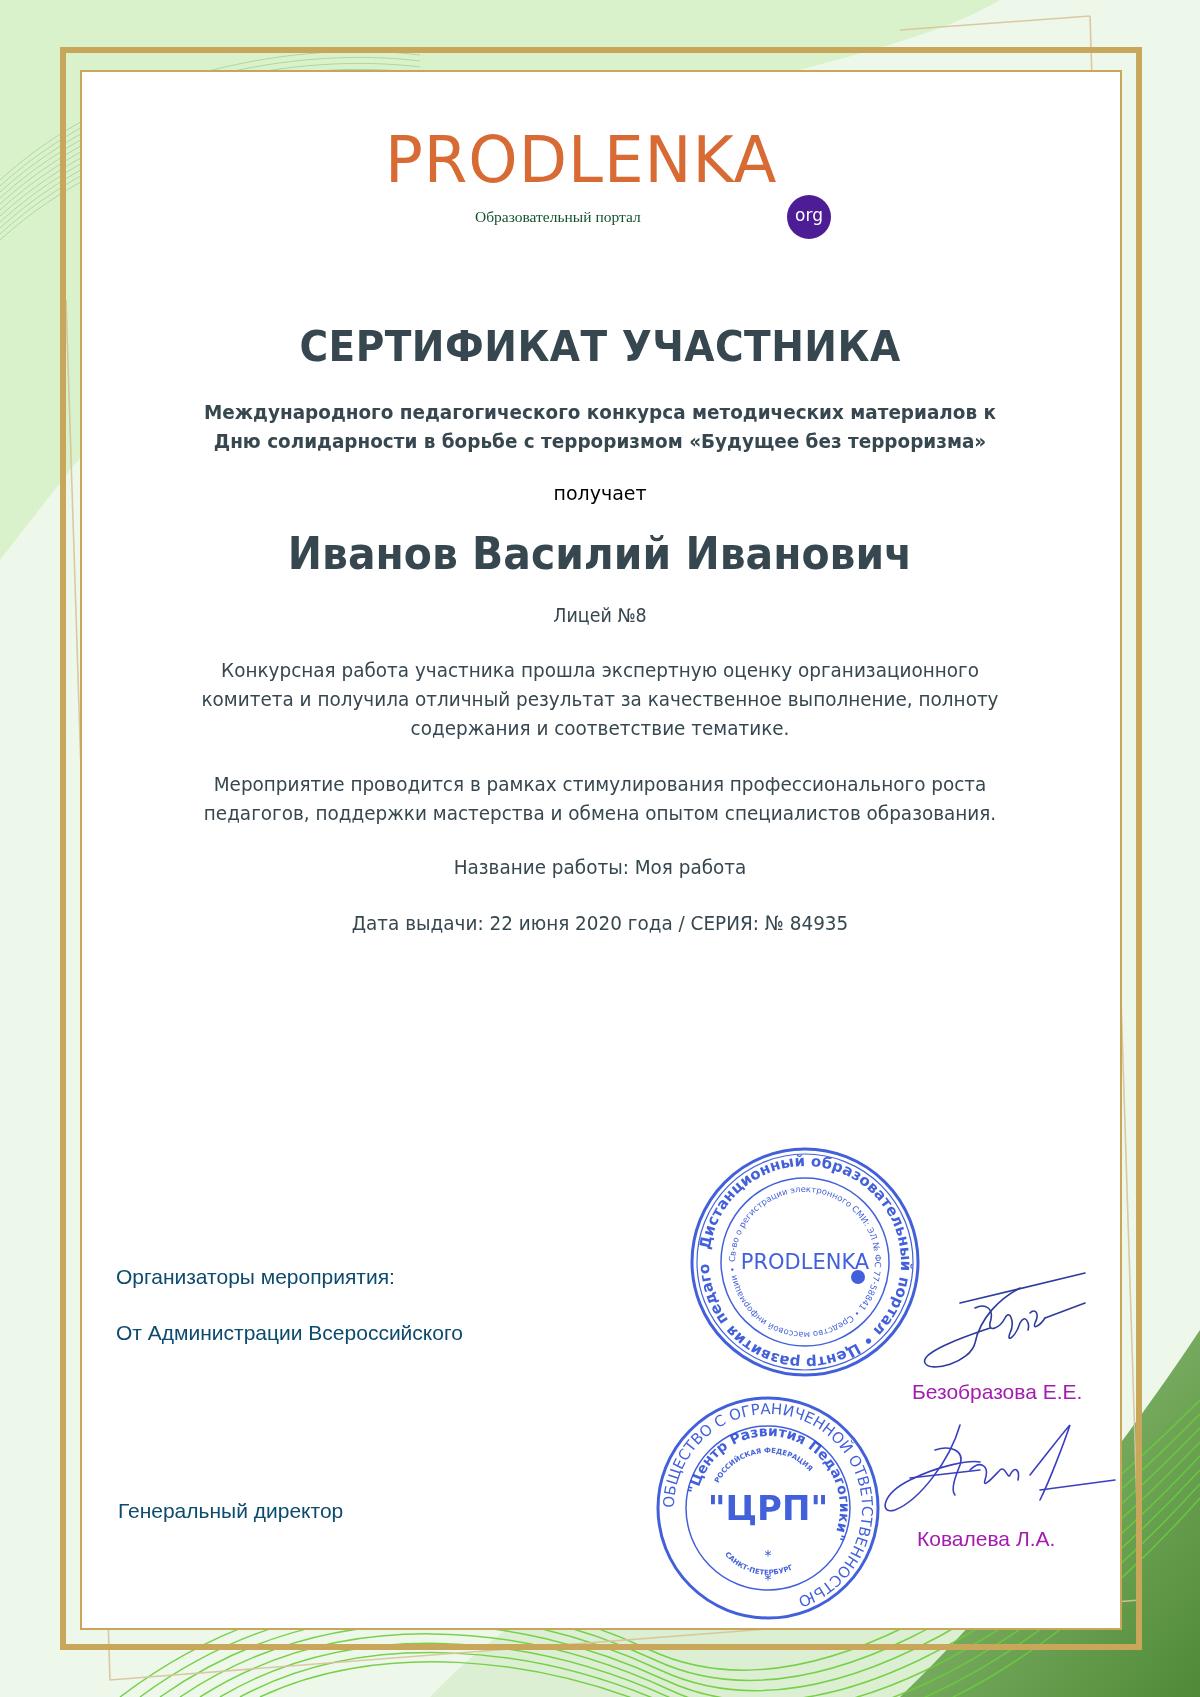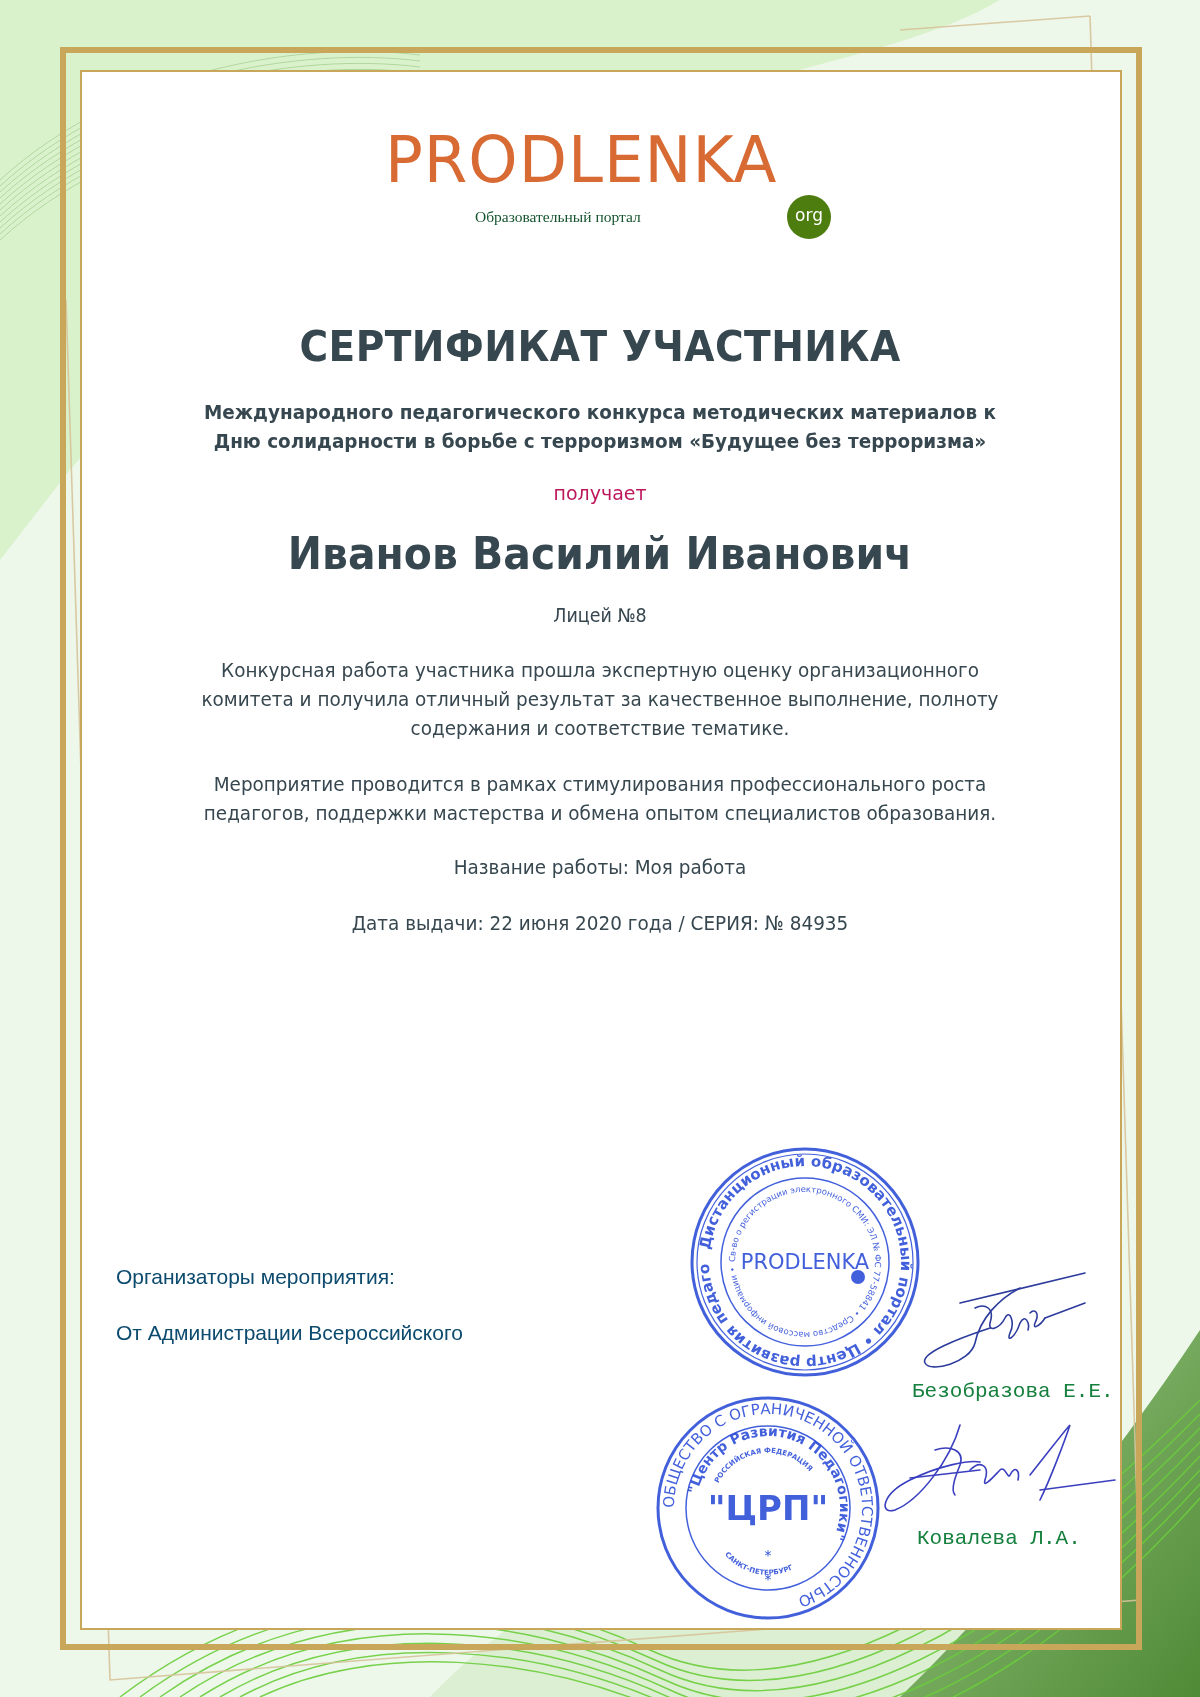--- a/index.html
+++ b/index.html
@@ -24,40 +24,40 @@
       position: absolute; left: 0; top: 0;
       font-family: "DejaVu Sans", sans-serif; font-weight: 400; font-size: 64px;
       letter-spacing: 1px; color: #d86a34; line-height: 1; transform: scaleX(0.98); transform-origin: left;
     }
     .logo-sub {
       position: absolute; left: 90px; top: 80px; font-size: 15.5px; color: #14532d;
       font-family: Liberation Serif, serif;
     }
     .logo-org {
       position: absolute; left: 402px; top: 67px; width: 44px; height: 44px; border-radius: 50%;
-      background: #4d7c0f; color: #fff; font-size: 17px; text-align: center; line-height: 40px;
+      background: #4c1d95; color: #fff; font-size: 17px; text-align: center; line-height: 40px;
       font-family: "DejaVu Sans", sans-serif;
     }
 
     .center { position: absolute; left: 120px; width: 960px; text-align: center; }
     .title { top: 322px; font-size: 42px; font-weight: 700; color: #37474f; letter-spacing: 0.5px; transform: scaleX(0.93); }
     .subtitle { top: 398px; font-size: 20px; font-weight: 700; line-height: 29px; color: #37474f; transform: scaleX(0.92); }
-    .receives { top: 482px; font-size: 19px; color: #be185d; }
+    .receives { top: 482px; font-size: 19px; color: #000000; }
     .name { top: 528px; font-size: 44px; font-weight: 700; color: #37474f; transform: scaleX(0.93); }
     .org { top: 604px; font-size: 19px; color: #37474f; transform: scaleX(0.92); }
     .para1 { top: 656px; font-size: 20px; line-height: 29px; color: #37474f; transform: scaleX(0.92); }
     .para2 { top: 770px; font-size: 20px; line-height: 29px; color: #37474f; transform: scaleX(0.92); }
     .work { top: 855px; font-size: 20px; color: #37474f; transform: scaleX(0.92); }
     .issue { top: 911px; font-size: 20px; color: #37474f; transform: scaleX(0.92); }
 
     .org-block { position: absolute; font-family: "Liberation Sans", sans-serif; font-size: 21px; color: #0c4a6e; line-height: 29px; }
     .orgs-label { left: 116px; top: 1262px; }
     .org1 { left: 116px; top: 1318px; }
     .org2 { left: 118px; top: 1496px; }
-    .signer { position: absolute; font-family: Liberation Mono, monospace; font-size: 21px; color: #15803d; }
+    .signer { position: absolute; font-family: Liberation Sans, sans-serif; font-size: 21px; color: #a21caf; }
     .signer1 { left: 912px; top: 1380px; }
     .signer2 { left: 917px; top: 1527px; }
 
     .stamp { position: absolute; }
     .stamp1 { left: 688px; top: 1145px; width: 234px; height: 234px; }
     .stamp2 { left: 654px; top: 1394px; width: 228px; height: 228px; }
     .sig { position: absolute; }
     .sig1 { left: 920px; top: 1268px; width: 170px; height: 110px; }
     .sig2 { left: 880px; top: 1420px; width: 240px; height: 110px; }
   </style>
@@ -142,20 +142,21 @@
   </div>
 
   <div class="center work">Название работы: Моя работа</div>
   <div class="center issue">Дата выдачи: 22 июня 2020 года / СЕРИЯ: № 84935</div>
 
   <div class="org-block orgs-label">Организаторы мероприятия:</div>
   <div class="org-block org1">
     <div>От Администрации Всероссийского</div>
   </div>
   <div class="org-block org2">
+    <div>Генеральный директор</div>
   </div>
 
   <svg class="stamp stamp1" viewBox="0 0 234 234" xmlns="http://www.w3.org/2000/svg">
     <defs>
       <path id="s1outer" d="M117,117 m-96,0 a96,96 0 1,1 192,0 a96,96 0 1,1 -192,0"></path>
       <path id="s1inner" d="M117,117 m-70,0 a70,70 0 1,1 140,0 a70,70 0 1,1 -140,0"></path>
     </defs>
     <g fill="none" stroke="#2f4fd8" opacity="0.9">
       <circle cx="117" cy="117" r="113" stroke-width="3"></circle>
       <circle cx="117" cy="117" r="108" stroke-width="1.2"></circle>

